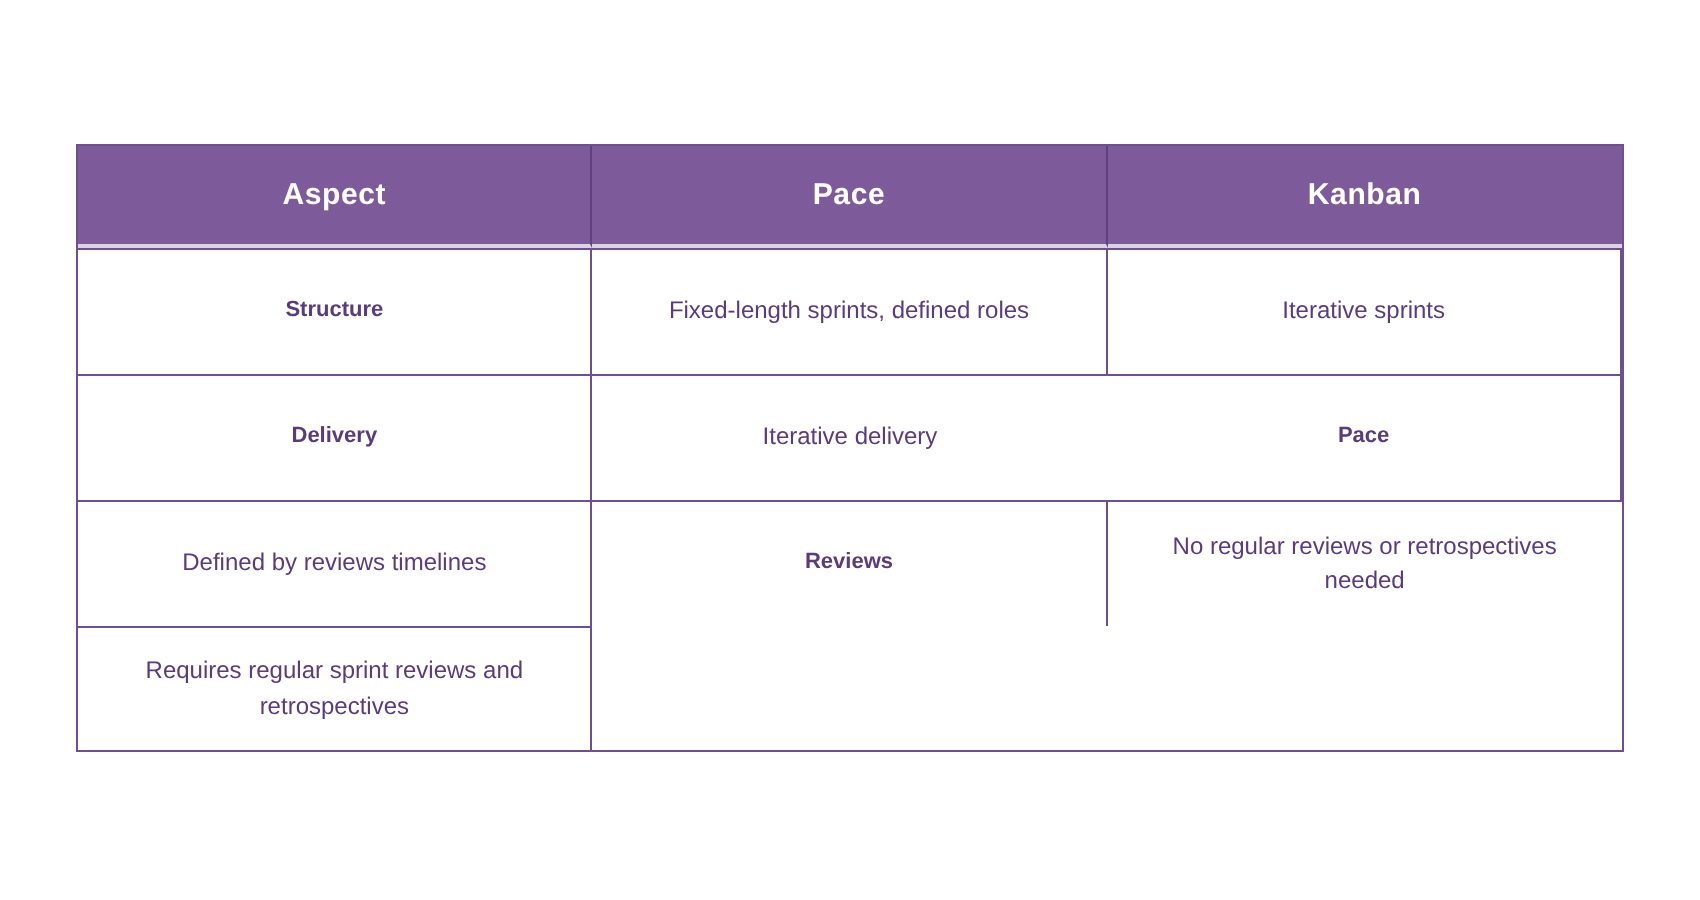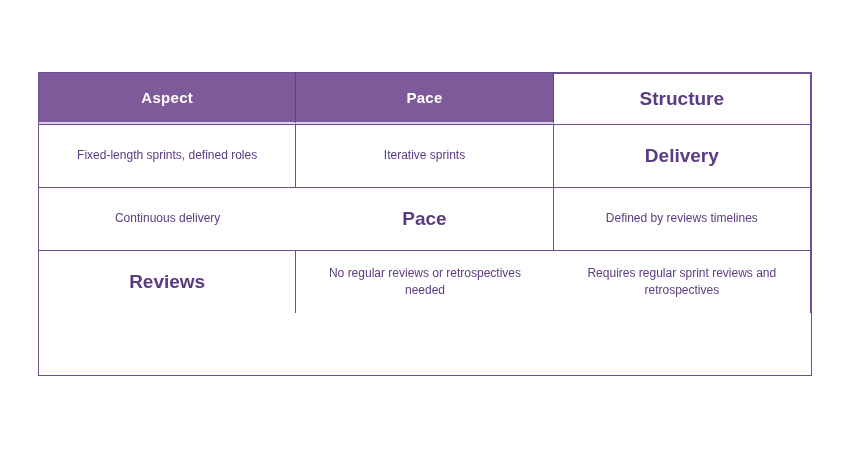--- a/index.html
+++ b/index.html
@@ -44,37 +44,38 @@
   .cell.header {
     background: var(--header-bg);
     color: var(--header-text);
     font-weight: 700;
     font-size: 15px;
     letter-spacing: 0.3px;
     border-top: none;
     border-bottom: 2px solid var(--header-separator);
     border-right-color: #5f4180;
   }
-  .cell.aspect { font-weight: 600; font-size: 19px; }
+  .cell.aspect { font-weight: 600; font-size: 11px; }
 </style>
 </head>
 <body>
 
 <div class="page">
   <div class="tbl">
 
     <div class="cell header">Aspect</div>
     <div class="cell header">Pace</div>
+    <div class="cell header last-col">Kanban</div>
 
     <div class="cell aspect">Structure</div>
     <div class="cell">Fixed-length sprints, defined roles</div>
 
     <div class="cell">Iterative sprints</div>
     <div class="cell aspect">Delivery</div>
-    <div class="cell last-col">Continuous delivery</div>
+    <div class="cell last-col">Iterative delivery</div>
 
     <div class="cell aspect">Pace</div>
     <div class="cell">Defined by reviews timelines</div>
 
     <div class="cell aspect">Reviews</div>
     <div class="cell last-col">No regular reviews or retrospectives needed</div>
     <div class="cell">Requires regular sprint reviews and retrospectives</div>
 
   </div>
 </div>

